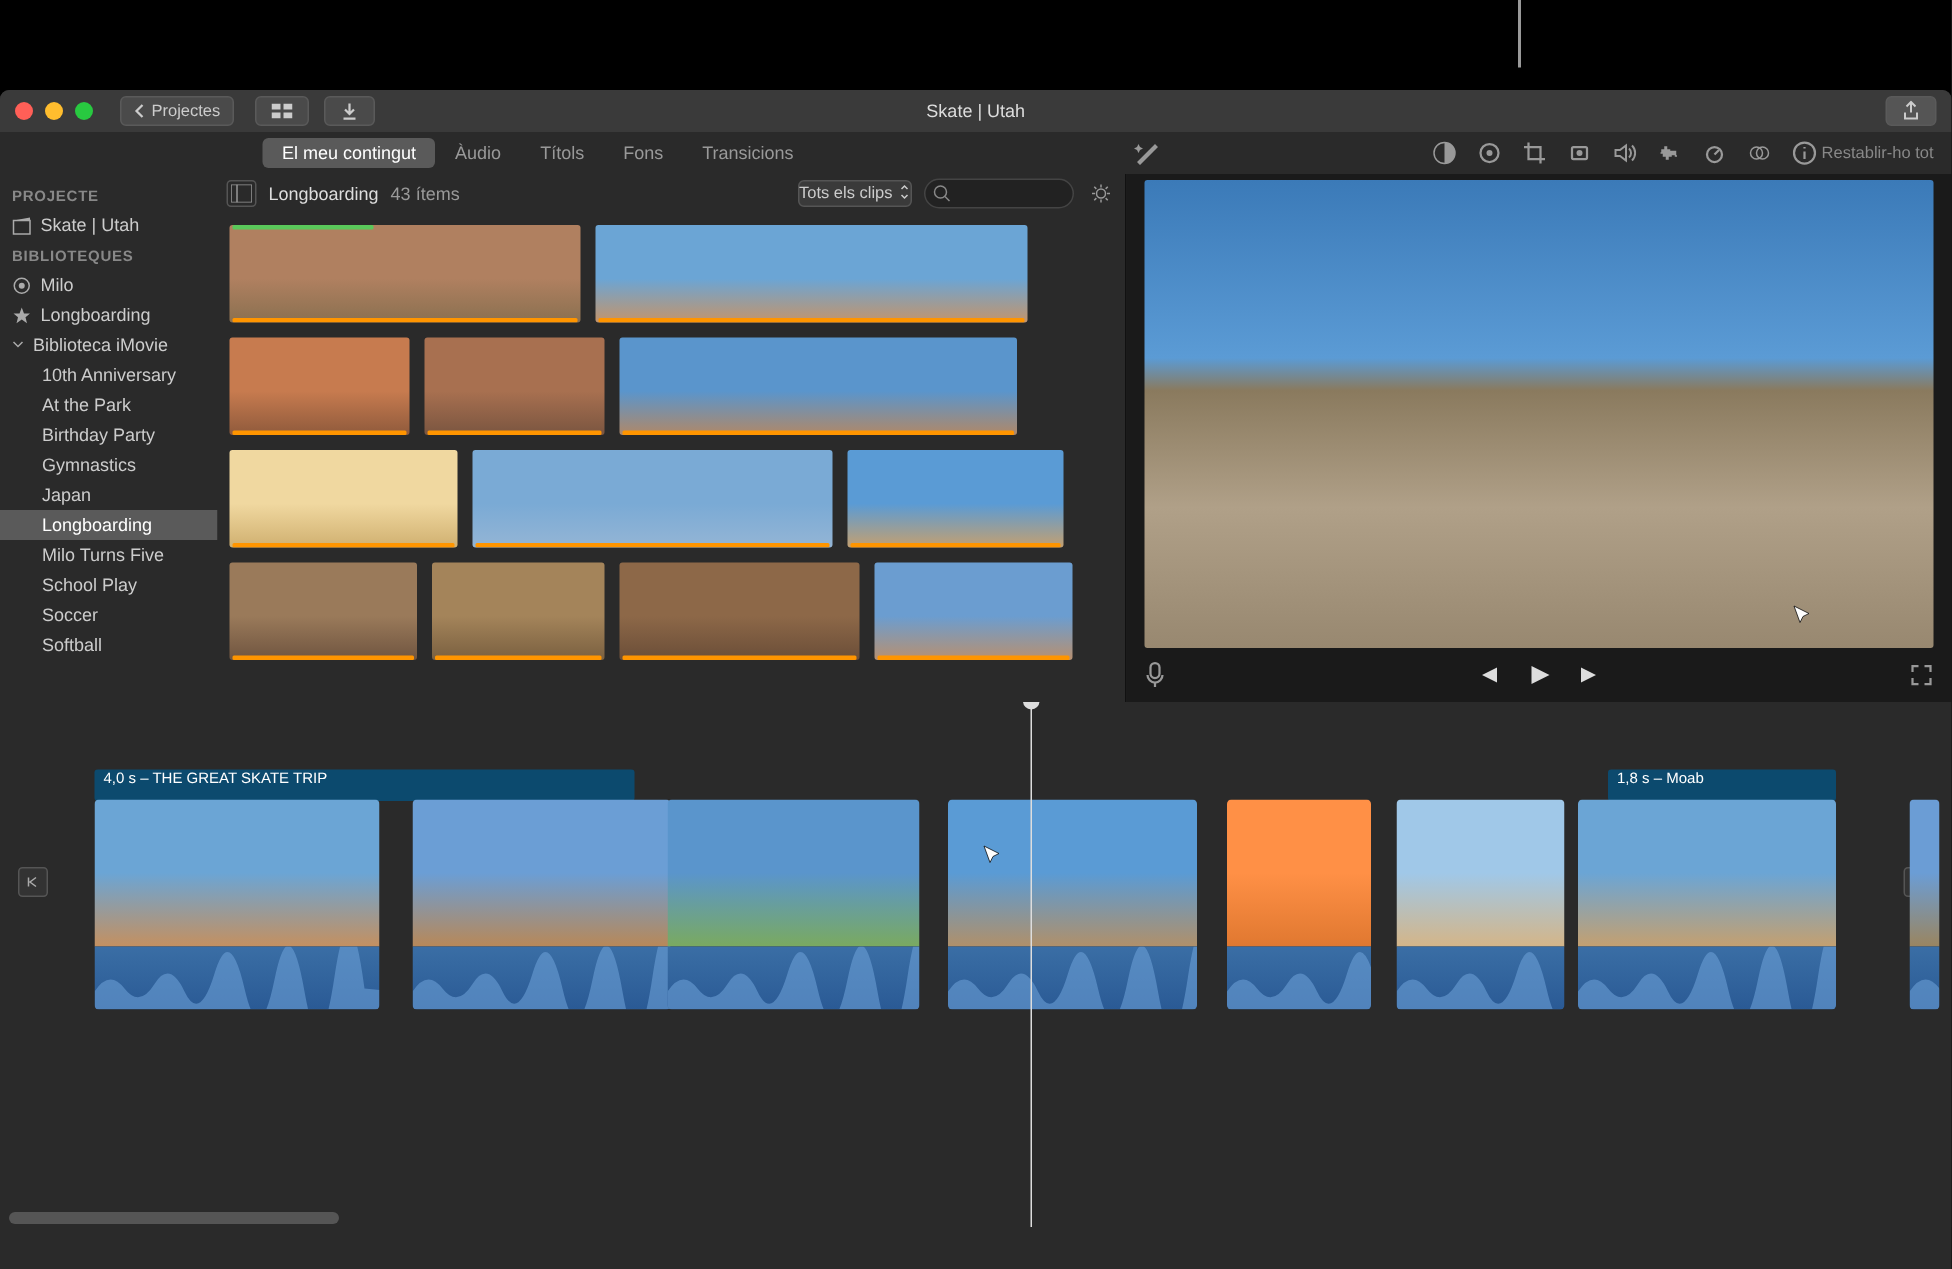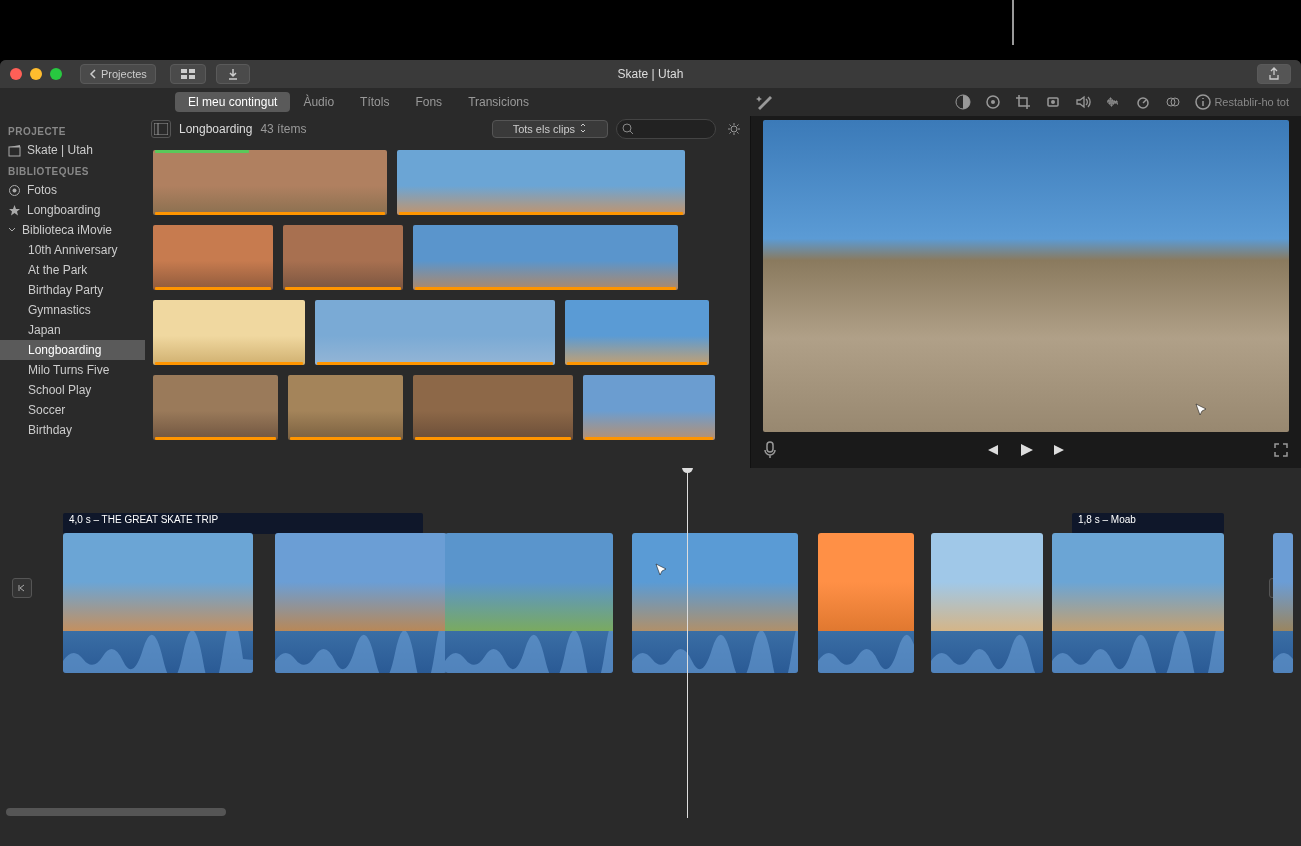--- a/index.html
+++ b/index.html
@@ -29,21 +29,21 @@
 .sb-item{color:#ccc;font-size:12px;padding:3px 8px 3px 16px;display:flex;align-items:center;gap:6px;cursor:pointer}
 .sb-item.sel{background:#5a5a5a;color:#fff}
 .sb-item.proj{padding-left:8px}
 .sb-sub{padding-left:28px}
 .sb-icon{width:13px;height:13px;display:inline-flex;align-items:center;justify-content:center;color:#aaa}
 .browser{flex:1;border-right:1px solid #111;display:flex;flex-direction:column}
 .br-bar{height:26px;display:flex;align-items:center;padding:0 6px;gap:8px;background:#2a2a2a}
 .br-toggle{width:20px;height:18px;border:1px solid #555;border-radius:3px;cursor:pointer;display:flex;align-items:center;justify-content:center;color:#999}
 .br-name{color:#ddd;font-size:12px}
 .br-count{color:#999;font-size:12px}
-.br-filter{margin-left:auto;background:#3a3a3a;border:1px solid #555;border-radius:4px;padding:2px 20px;color:#ccc;font-size:11px;cursor:pointer;display:flex;align-items:flex-start;gap:4px}
+.br-filter{margin-left:auto;background:#3a3a3a;border:1px solid #555;border-radius:4px;padding:2px 0;color:#ccc;font-size:11px;cursor:pointer;display:flex;align-items:flex-start;gap:4px}
 .br-search{width:100px;height:20px;background:#222;border:1px solid #444;border-radius:10px;padding:0 6px 0 20px;position:relative}
 .br-search svg{position:absolute;left:5px;top:3px;color:#888}
 .br-gear{width:20px;height:20px;color:#999;cursor:pointer;display:flex;align-items:center;justify-content:center}
 .br-grid{flex:1;overflow:auto;padding:8px;display:flex;flex-wrap:wrap;gap:10px;align-content:flex-start}
 .clip{height:65px;border-radius:2px;position:relative;overflow:hidden;cursor:pointer}
 .clip::after{content:'';position:absolute;bottom:0;left:2px;right:2px;height:3px;background:#ff9500;border-radius:1px}
 .clip.used::before{content:'';position:absolute;top:0;left:2px;width:40%;height:3px;background:#5ac85a;border-radius:1px}
 .viewer{width:550px;background:#1a1a1a;display:flex;flex-direction:column;padding:0 12px}
 .vw-canvas{flex:1;margin-top:4px;border-radius:2px;background:linear-gradient(180deg,#3b7ab8 0%,#5b9bd5 38%,#8a7a5e 45%,#b0a088 70%,#988870 100%);position:relative;overflow:hidden}
 .vw-cursor{position:absolute;right:80px;bottom:15px;color:#fff}
@@ -56,21 +56,21 @@
 .tm-cur{color:#fff}.tm-dur{color:#888}
 .tm-zoom{position:absolute;right:120px;width:80px;height:14px;display:flex;align-items:center}
 .tm-zoom-track{flex:1;height:2px;background:#555}
 .tm-zoom-thumb{width:8px;height:12px;background:#aaa;border-radius:2px;margin-left:35px}
 .tm-config{position:absolute;right:12px;color:#ccc;font-size:12px;cursor:pointer}
 .timeline{height:350px;background:#2a2a2a;position:relative;overflow:hidden}
 .playhead{position:absolute;left:687px;top:0;bottom:0;width:1px;background:#ddd;z-index:10}
 .playhead::before{content:'';position:absolute;top:-6px;left:-5px;width:11px;height:11px;background:#ddd;border-radius:50%}
 .tl-cursor{position:absolute;left:655px;top:95px;color:#fff;z-index:11;font-size:13px}
 .video-track{position:absolute;top:45px;left:38px;right:12px;height:160px}
-.title-clip{position:absolute;top:0;height:21px;background:#0f172a;border-radius:2px;color:#fff;font-size:10px;padding:1px 6px;white-space:nowrap;overflow:hidden}
+.title-clip{position:absolute;top:0;height:21px;background:#0c4a6e;border-radius:2px;color:#fff;font-size:10px;padding:1px 6px;white-space:nowrap;overflow:hidden}
 .vclip{position:absolute;top:20px;height:140px;border-radius:3px;overflow:hidden;cursor:pointer}
 .vclip-img{height:98px;width:100%}
 .vclip-audio{height:42px;background:linear-gradient(#3a6ea5,#2a5a95);position:relative;overflow:hidden}
 .wave{position:absolute;inset:0;opacity:0.6}
 .track-handle{position:absolute;top:110px;width:20px;height:20px;background:#333;border:1px solid #555;border-radius:3px;display:flex;align-items:center;justify-content:center;color:#aaa;cursor:pointer}
 .th-left{left:12px}.th-right{right:12px}
 .audio-track{position:absolute;top:280px;left:38px;right:12px;height:55px;background:linear-gradient(#2a7a3a,#1a5a2a);border-radius:3px;overflow:hidden}
 .audio-label{position:absolute;top:2px;left:6px;color:#fff;font-size:10px;z-index:2}
 .audio-wave{position:absolute;inset:0}
 .scrollbar{position:absolute;bottom:2px;left:6px;width:220px;height:8px;background:#555;border-radius:4px}
@@ -197,21 +197,21 @@
         <span>Skate | Utah</span>
       </div>
       <div class="sb-header">BIBLIOTEQUES</div>
       <div class="sb-item proj">
         <span class="sb-icon">
             <svg width="13" height="13">
               <circle cx="6.5" cy="6.5" r="5" fill="none" stroke="currentColor"></circle>
               <circle cx="6.5" cy="6.5" r="2" fill="currentColor"></circle>
             </svg>
           </span>
-        <span>Fotos</span>
+        <span>Milo</span>
       </div>
       <div class="sb-item proj">
         <span class="sb-icon">
             <svg width="13" height="13">
               <path d="M6.5 1l1.5 4h4l-3 2.5 1 4-3.5-2.5L3 11.5l1-4-3-2.5h4z" fill="currentColor"></path>
             </svg>
           </span>
         <span>Longboarding</span>
       </div>
       <div class="sb-item proj">
@@ -225,21 +225,21 @@
       <div id="events-list">
           <div class="sb-item sb-sub">10th Anniversary</div>
           <div class="sb-item sb-sub">At the Park</div>
           <div class="sb-item sb-sub">Birthday Party</div>
           <div class="sb-item sb-sub">Gymnastics</div>
           <div class="sb-item sb-sub">Japan</div>
           <div class="sb-item sb-sub sel">Longboarding</div>
           <div class="sb-item sb-sub">Milo Turns Five</div>
           <div class="sb-item sb-sub">School Play</div>
           <div class="sb-item sb-sub">Soccer</div>
-          <div class="sb-item sb-sub">Birthday</div>
+          <div class="sb-item sb-sub">Softball</div>
         </div>
     </div>
 
     <div class="browser">
       <div class="br-bar">
         <span class="br-toggle">
           <svg width="14" height="12">
               <rect x="0" y="0" width="14" height="12" fill="none" stroke="currentColor"></rect>
               <line x1="4" y1="0" x2="4" y2="12" stroke="currentColor"></line>
             </svg>

